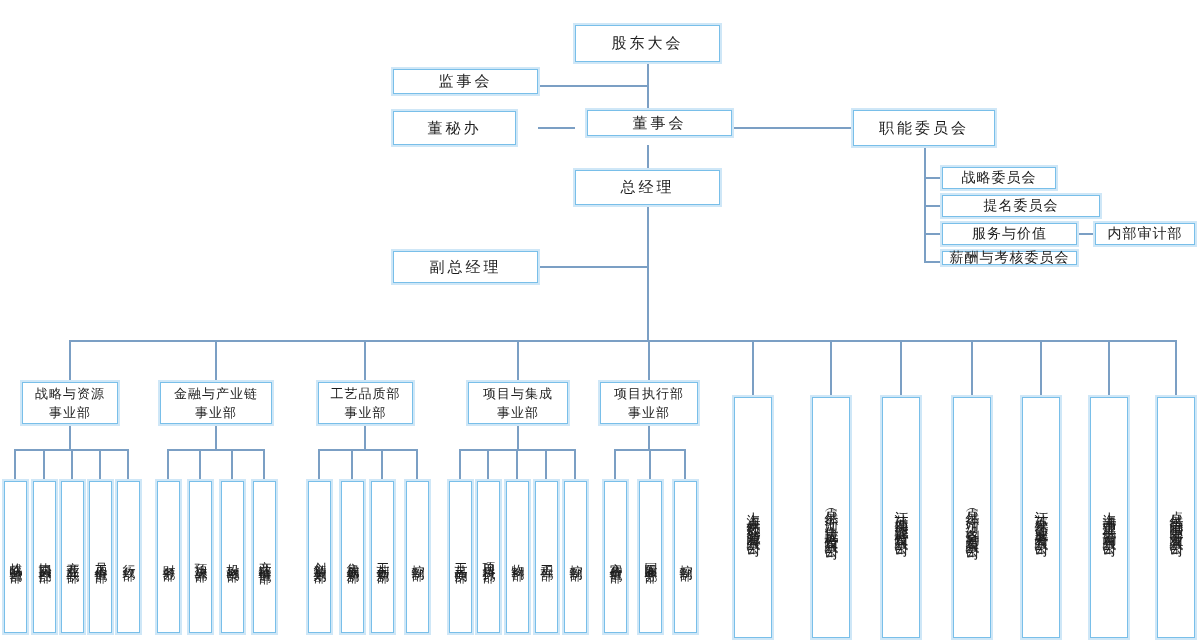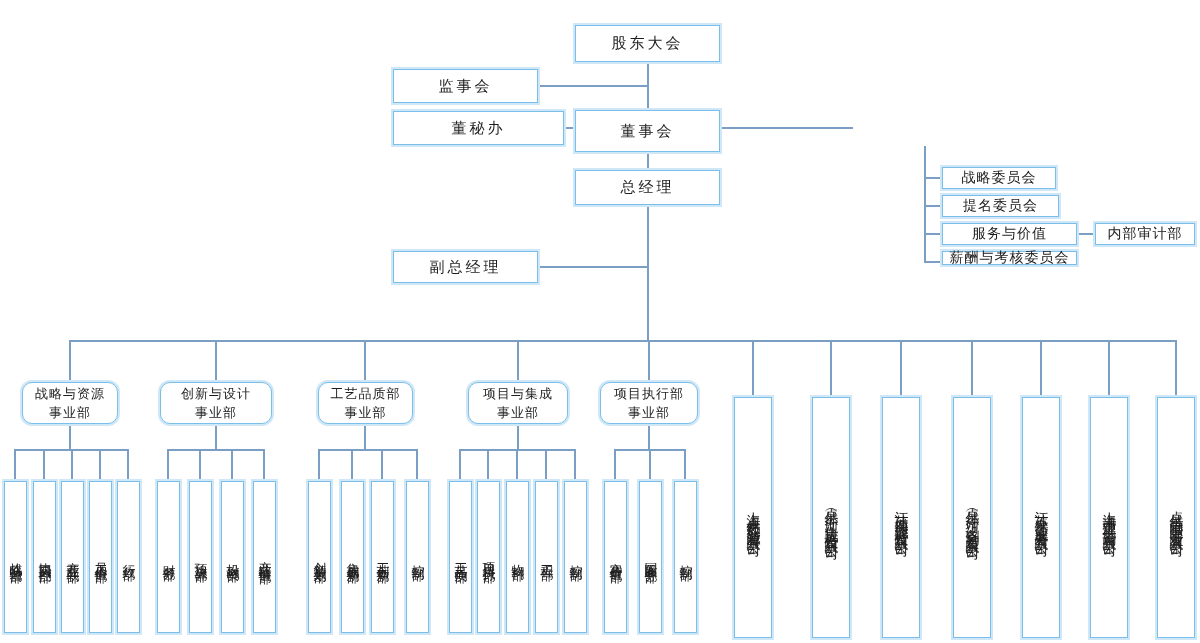--- a/index.html
+++ b/index.html
@@ -26,21 +26,21 @@
     background: #ffffff;
     border: 1px solid var(--box_border);
     box-shadow: 0 0 0 2px var(--box_glow);
     display: flex;
     align-items: center;
     justify-content: center;
     text-align: center;
   }
   .hbox { font-size: 15px; letter-spacing: 3px; text-align: right; }
   .kbox { font-size: 14px; letter-spacing: 1px; }
-  .dbox { font-size: 13px; line-height: 19px; white-space: pre-line; letter-spacing: 1px; border-radius: 10px; }
+  .dbox { font-size: 13px; line-height: 19px; white-space: pre-line; letter-spacing: 1px; }
   .vbox {
     writing-mode: vertical-rl;
     font-size: 13px;
     letter-spacing: 2px;
   }
   .cbox {
     writing-mode: vertical-rl;
     font-size: 14px;
     letter-spacing: 3px;
   }
@@ -110,58 +110,61 @@
   <i class="ln" style="left:516px;top:450px;width:2px;height:31px;"></i>
   <i class="ln" style="left:545px;top:450px;width:2px;height:31px;"></i>
   <i class="ln" style="left:574px;top:450px;width:2px;height:31px;"></i>
   <i class="ln" style="left:614px;top:450px;width:2px;height:31px;"></i>
   <i class="ln" style="left:649px;top:450px;width:2px;height:31px;"></i>
   <i class="ln" style="left:684px;top:450px;width:2px;height:31px;"></i>
 
   <div class="box hbox" style="left:575px;top:25px;width:145px;height:37px;">
     <span>股东大会</span>
   </div>
-  <div class="box hbox" style="left:393px;top:69px;width:145px;height:34px;">
+  <div class="box hbox" style="left:393px;top:69px;width:145px;height:25px;">
     <span>监事会</span>
   </div>
-  <div class="box hbox" style="left:393px;top:111px;width:171px;height:34px;">
+  <div class="box hbox" style="left:393px;top:111px;width:123px;height:34px;">
     <span>董秘办</span>
   </div>
-  <div class="box hbox" style="left:575px;top:110px;width:145px;height:42px;">
+  <div class="box hbox" style="left:587px;top:110px;width:145px;height:26px;">
     <span>董事会</span>
+  </div>
+  <div class="box hbox" style="left:853px;top:110px;width:142px;height:36px;">
+    <span>职能委员会</span>
   </div>
   <div class="box hbox" style="left:393px;top:251px;width:145px;height:32px;">
     <span>副总经理</span>
   </div>
   <div class="box hbox" style="left:575px;top:170px;width:145px;height:35px;">
     <span>总经理</span>
   </div>
 
   <div class="box kbox" style="left:942px;top:167px;width:114px;height:22px;">
     <span>战略委员会</span>
   </div>
-  <div class="box kbox" style="left:942px;top:195px;width:117px;height:22px;">
+  <div class="box kbox" style="left:942px;top:195px;width:158px;height:22px;">
     <span>提名委员会</span>
   </div>
   <div class="box kbox" style="left:942px;top:223px;width:135px;height:22px;">
     <span>服务与价值</span>
   </div>
   <div class="box kbox" style="left:942px;top:251px;width:135px;height:14px;">
     <span>薪酬与考核委员会</span>
   </div>
   <div class="box kbox" style="left:1095px;top:223px;width:100px;height:22px;">
     <span>内部审计部</span>
   </div>
 
   <div class="box dbox" style="left:22px;top:382px;width:96px;height:42px;">
     <span>战略与资源
 事业部</span>
   </div>
   <div class="box dbox" style="left:160px;top:382px;width:112px;height:42px;">
-    <span>创新与设计
+    <span>金融与产业链
 事业部</span>
   </div>
   <div class="box dbox" style="left:318px;top:382px;width:95px;height:42px;">
     <span>工艺品质部
 事业部</span>
   </div>
   <div class="box dbox" style="left:468px;top:382px;width:100px;height:42px;">
     <span>项目与集成
 事业部</span>
   </div>

